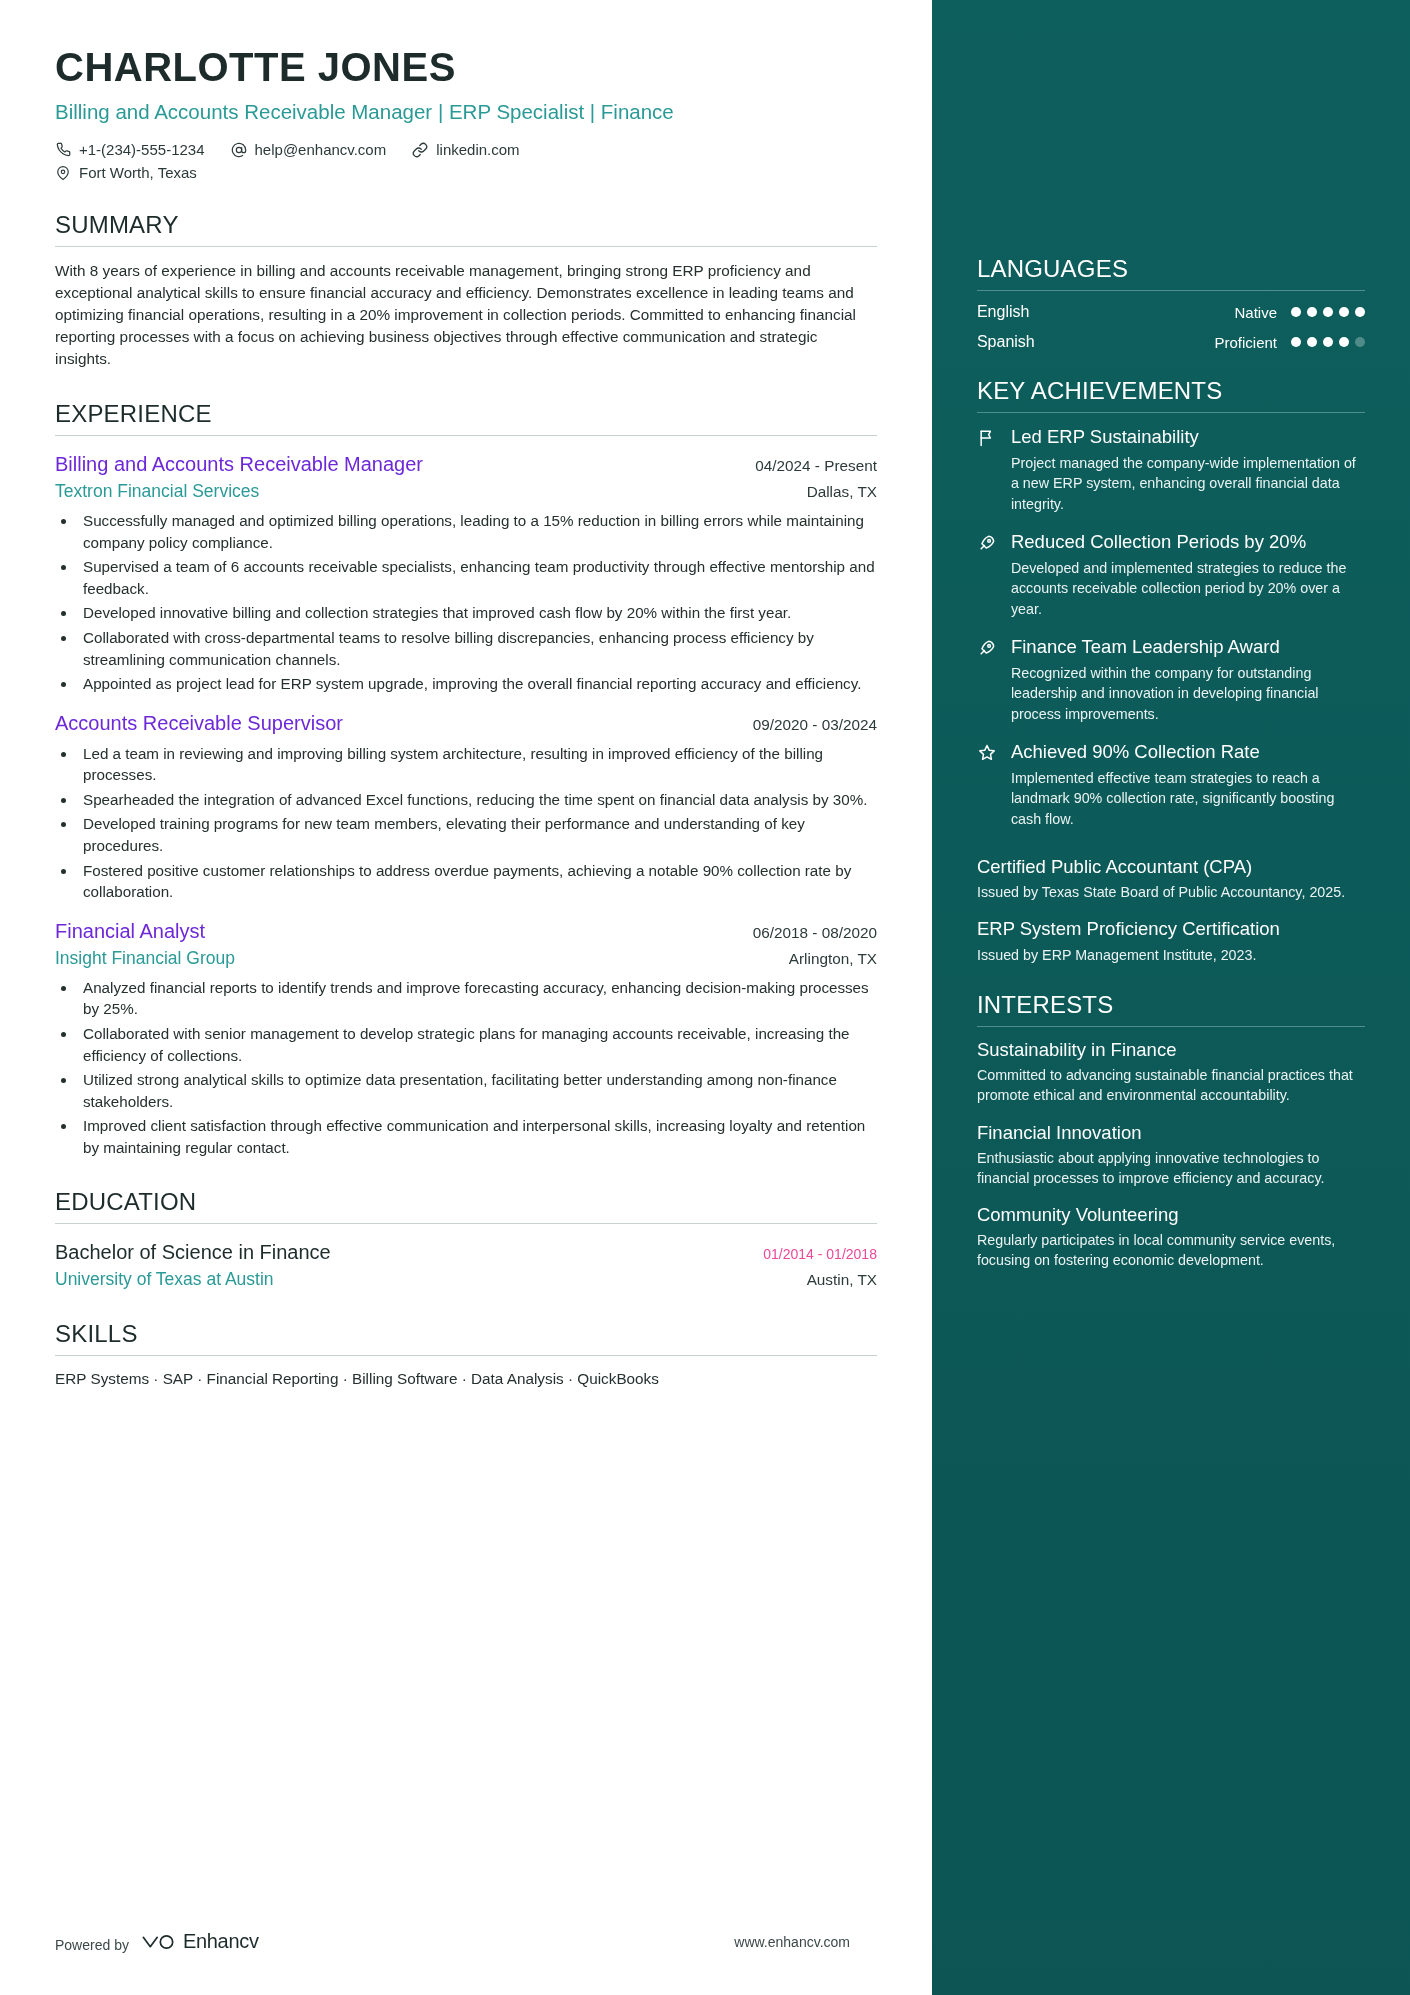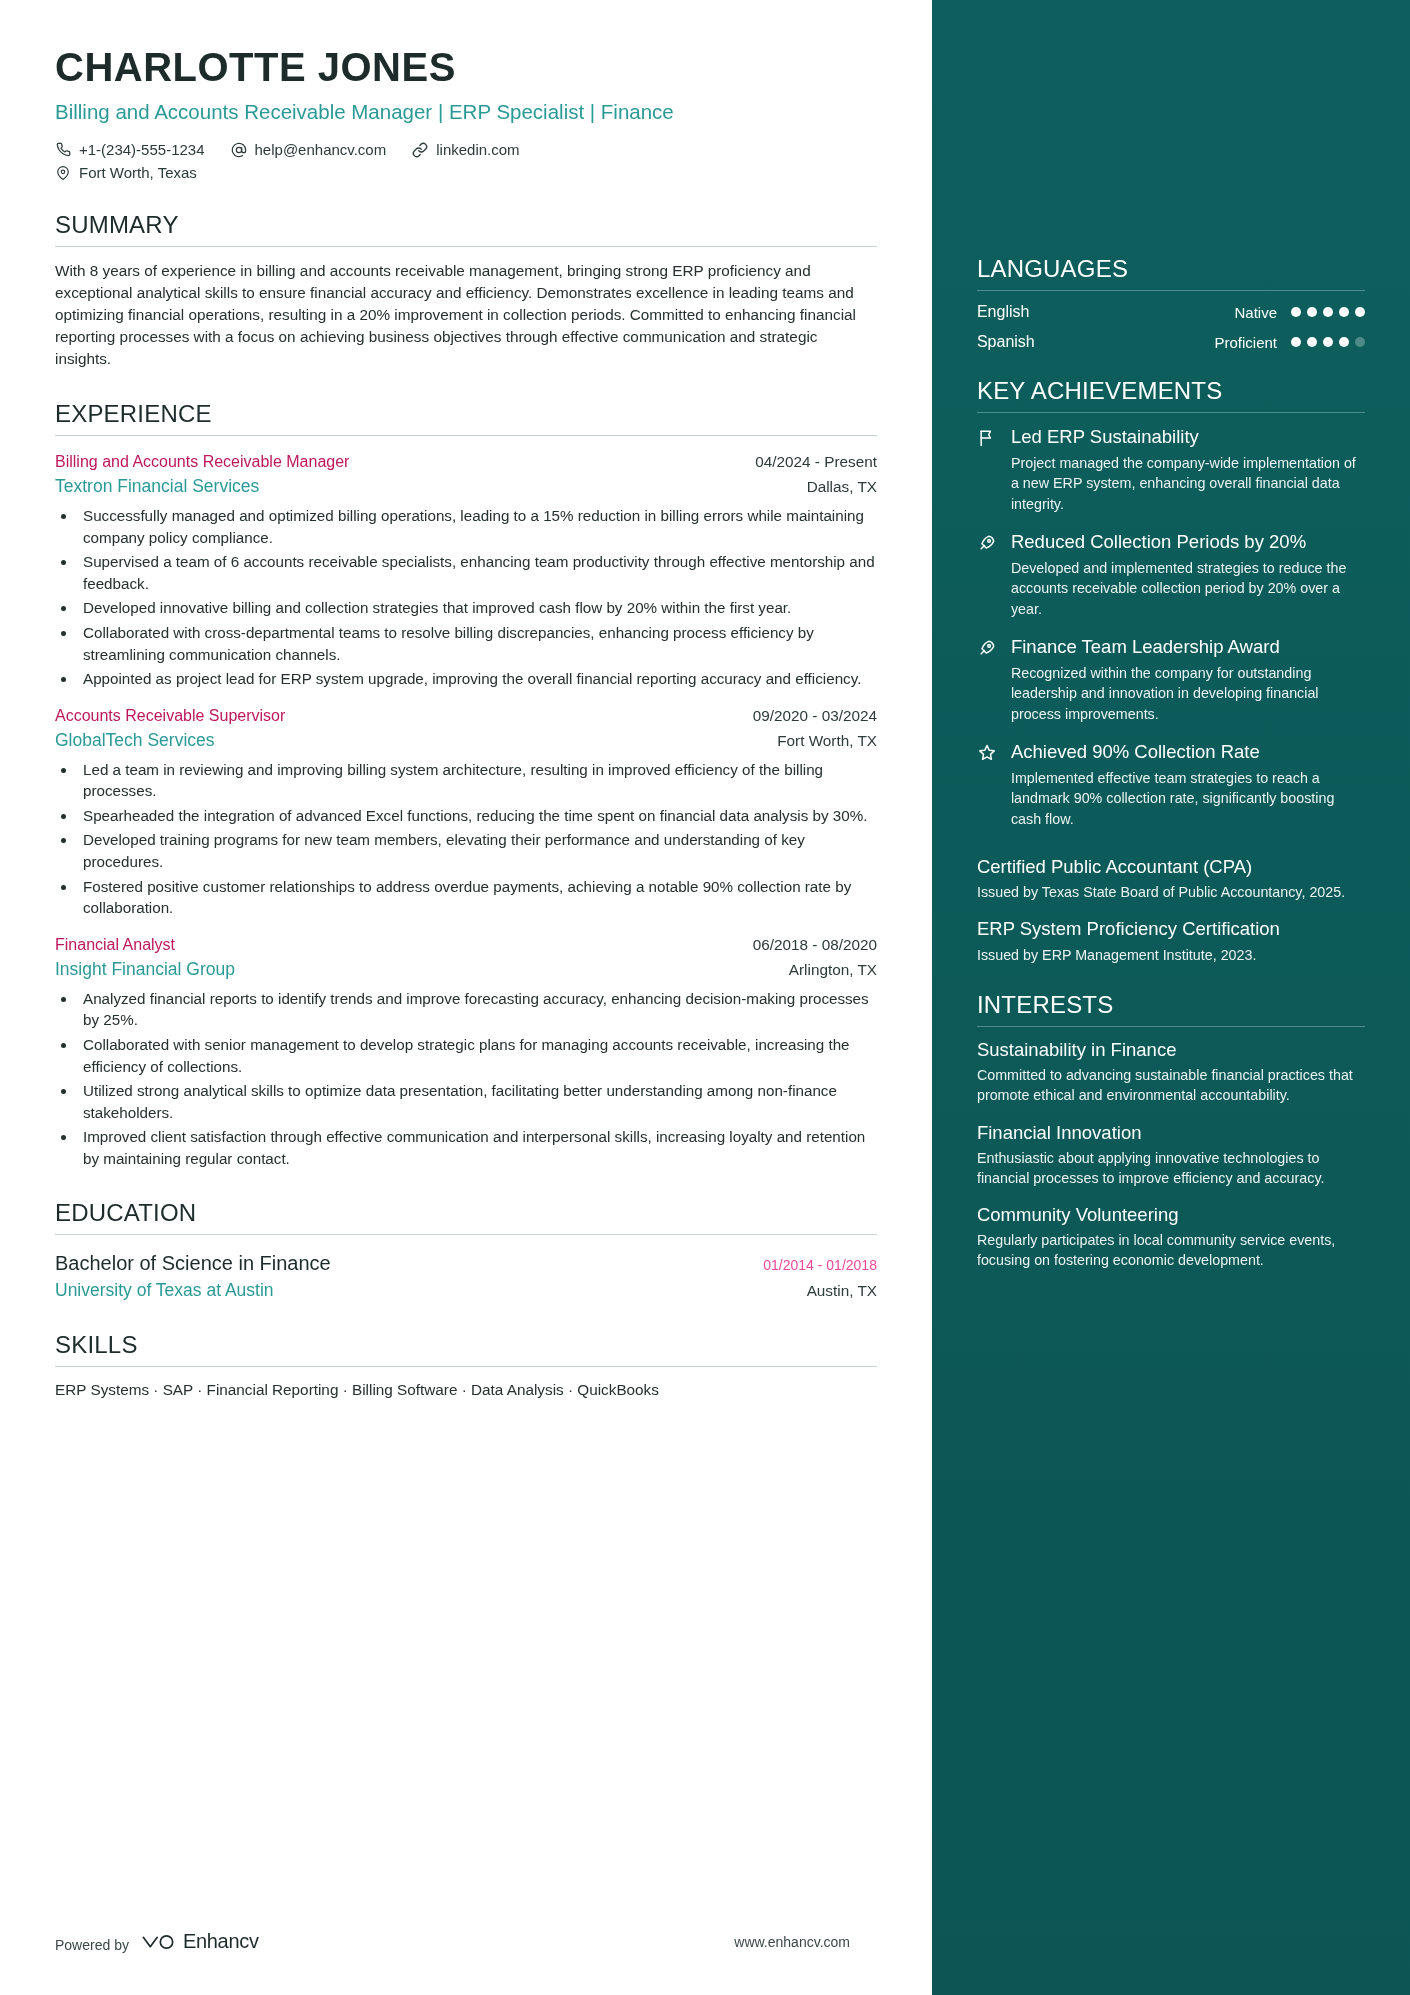--- a/index.html
+++ b/index.html
@@ -63,21 +63,21 @@
     line-height: 1.44;
     margin-top: 13px;
     color: #25302f;
   }
   .job { margin-top: 17px; }
   .job-head {
     display: flex;
     justify-content: space-between;
     align-items: baseline;
   }
-  .job-title { font-size: 16px; color: #be185d; }
+  .job-title { font-size: 20px; color: #6d28d9; }
   .job-dates { font-size: 15.3px; color: #2d3a3a; white-space: nowrap; }
   .job-sub {
     display: flex;
     justify-content: space-between;
     align-items: baseline;
     margin-top: 5px;
   }
   .job-company { font-size: 17.5px; color: #2a9a96; }
   .job-loc { font-size: 15.3px; color: #2d3a3a; white-space: nowrap; }
   ul.bullets { margin: 8px 0 0 22px; }
@@ -231,24 +231,20 @@
           <li>Collaborated with cross-departmental teams to resolve billing discrepancies, enhancing process efficiency by streamlining communication channels.</li>
           <li>Appointed as project lead for ERP system upgrade, improving the overall financial reporting accuracy and efficiency.</li>
         </ul>
       </div>
 
       <div class="job">
         <div class="job-head">
           <div class="job-title">Accounts Receivable Supervisor</div>
           <div class="job-dates">09/2020 - 03/2024</div>
         </div>
-        <div class="job-sub">
-          <div class="job-company">GlobalTech Services</div>
-          <div class="job-loc">Fort Worth, TX</div>
-        </div>
         <ul class="bullets">
           <li>Led a team in reviewing and improving billing system architecture, resulting in improved efficiency of the billing processes.</li>
           <li>Spearheaded the integration of advanced Excel functions, reducing the time spent on financial data analysis by 30%.</li>
           <li>Developed training programs for new team members, elevating their performance and understanding of key procedures.</li>
           <li>Fostered positive customer relationships to address overdue payments, achieving a notable 90% collection rate by collaboration.</li>
         </ul>
       </div>
 
       <div class="job">
         <div class="job-head">

